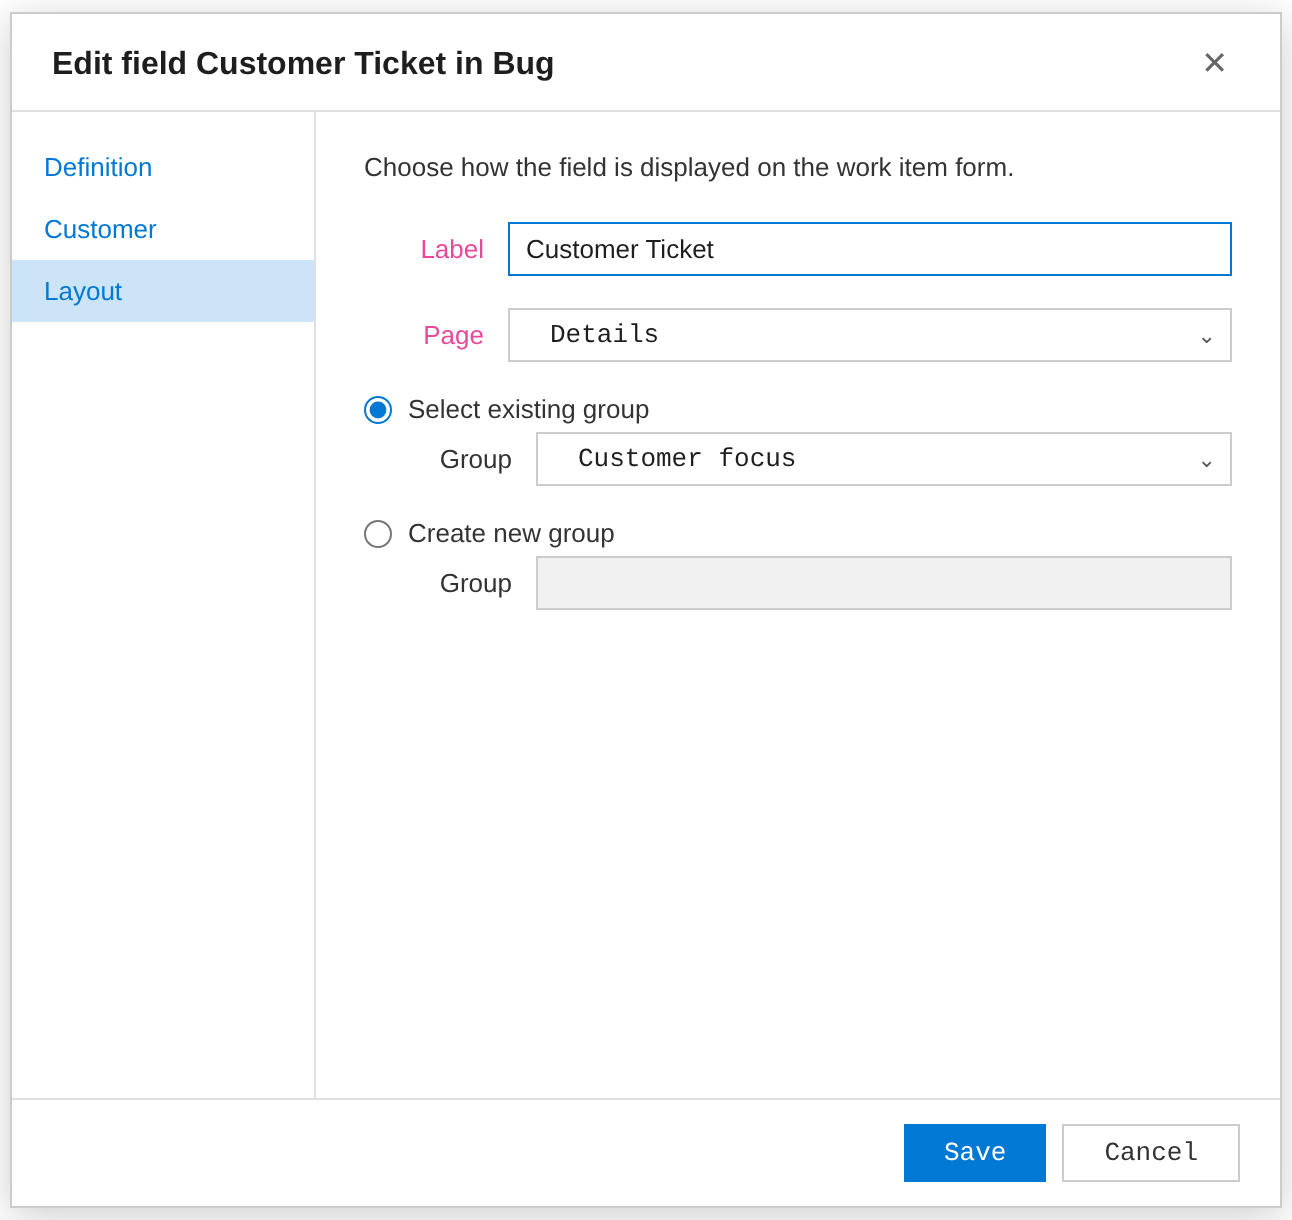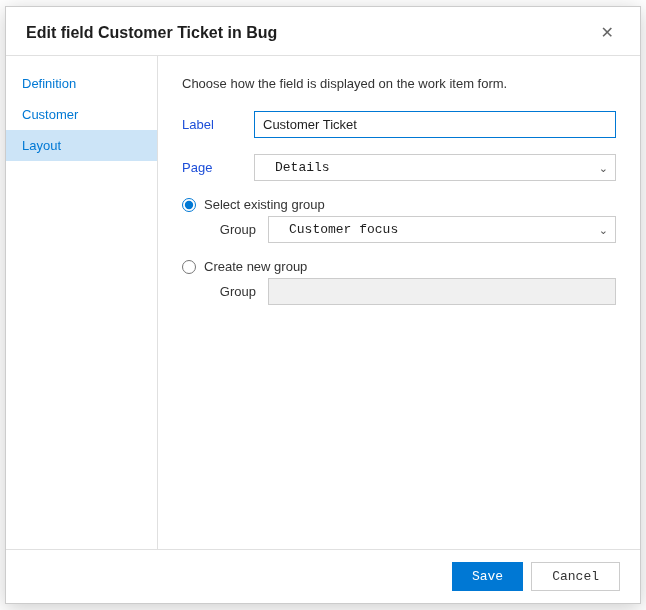--- a/index.html
+++ b/index.html
@@ -80,22 +80,23 @@
     .description-text .field-word {
       margin-top: 40px;
     }
     .form-row {
       display: flex;
       align-items: center;
       margin-bottom: 16px;
     }
     .form-label {
       width: 60px;
+      text-align: right;
       margin-right: 12px;
-      color: #1d4ed8;
+      color: #ec4899;
       font-size: 13px;
       flex-shrink: 0;
     }
     .form-control {
       flex: 1;
     }
     .text-input {
       width: 100%;
       padding: 5px 8px;
       border: 1px solid #0078d4;

